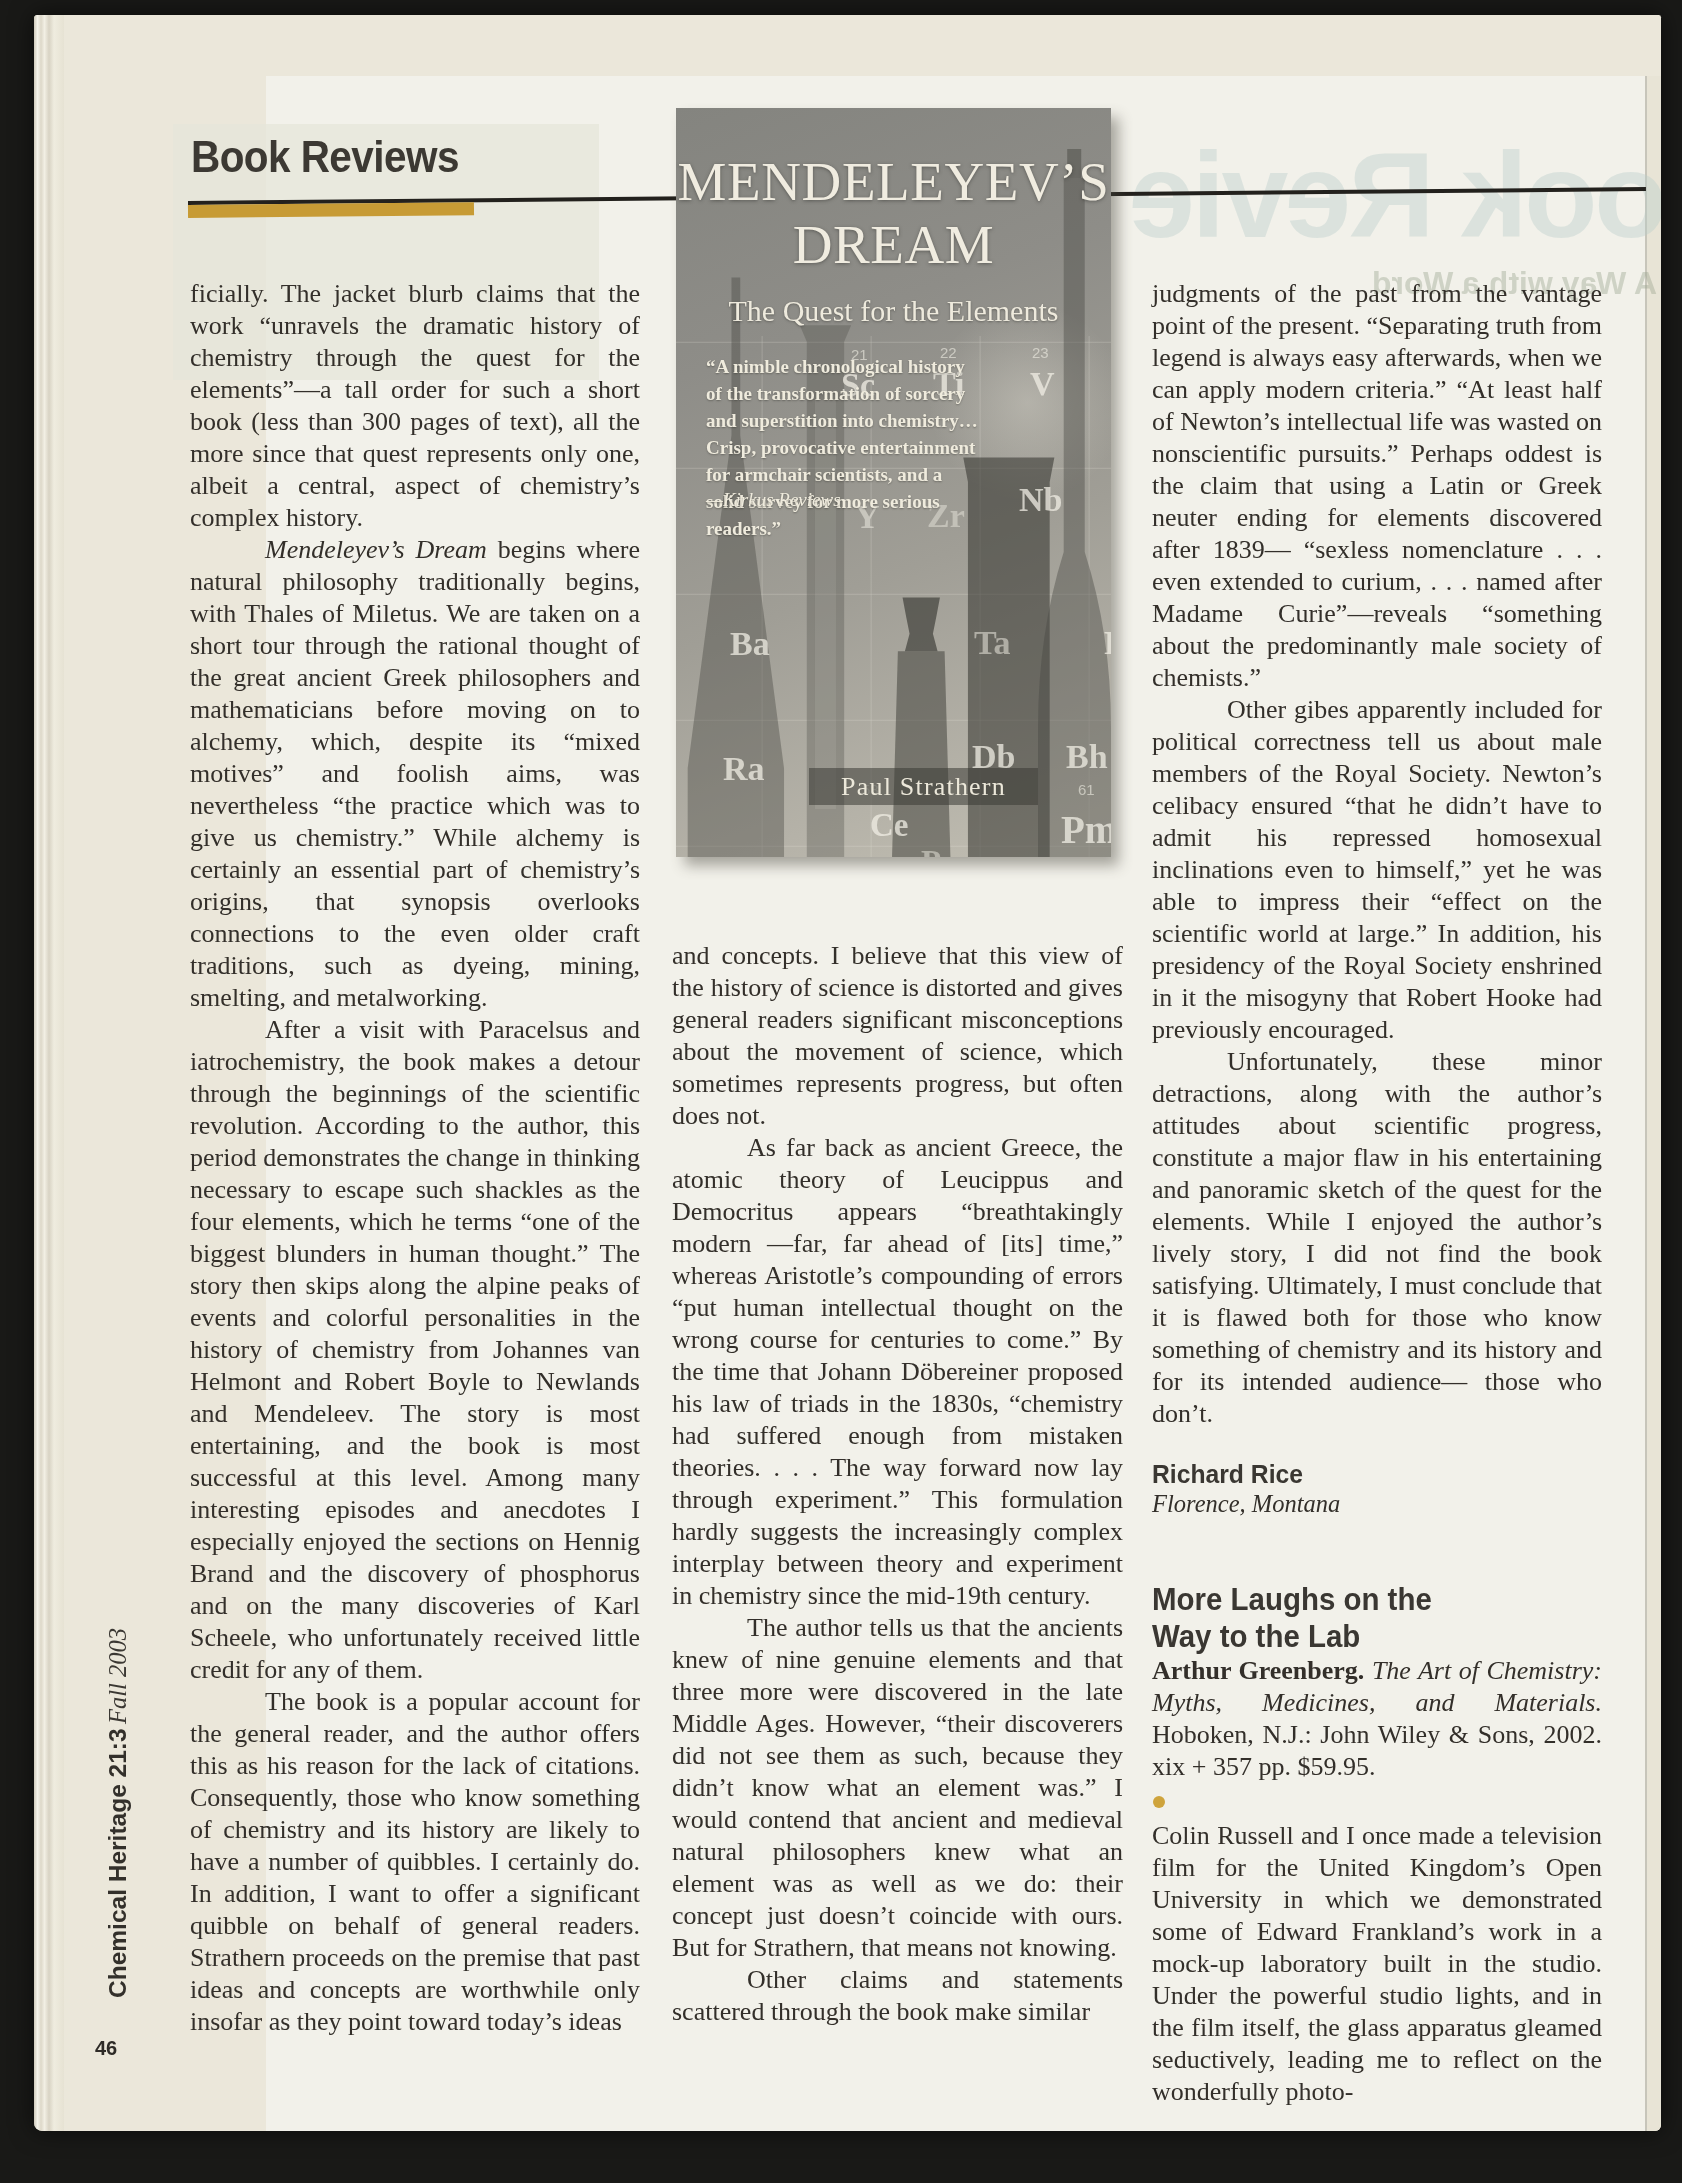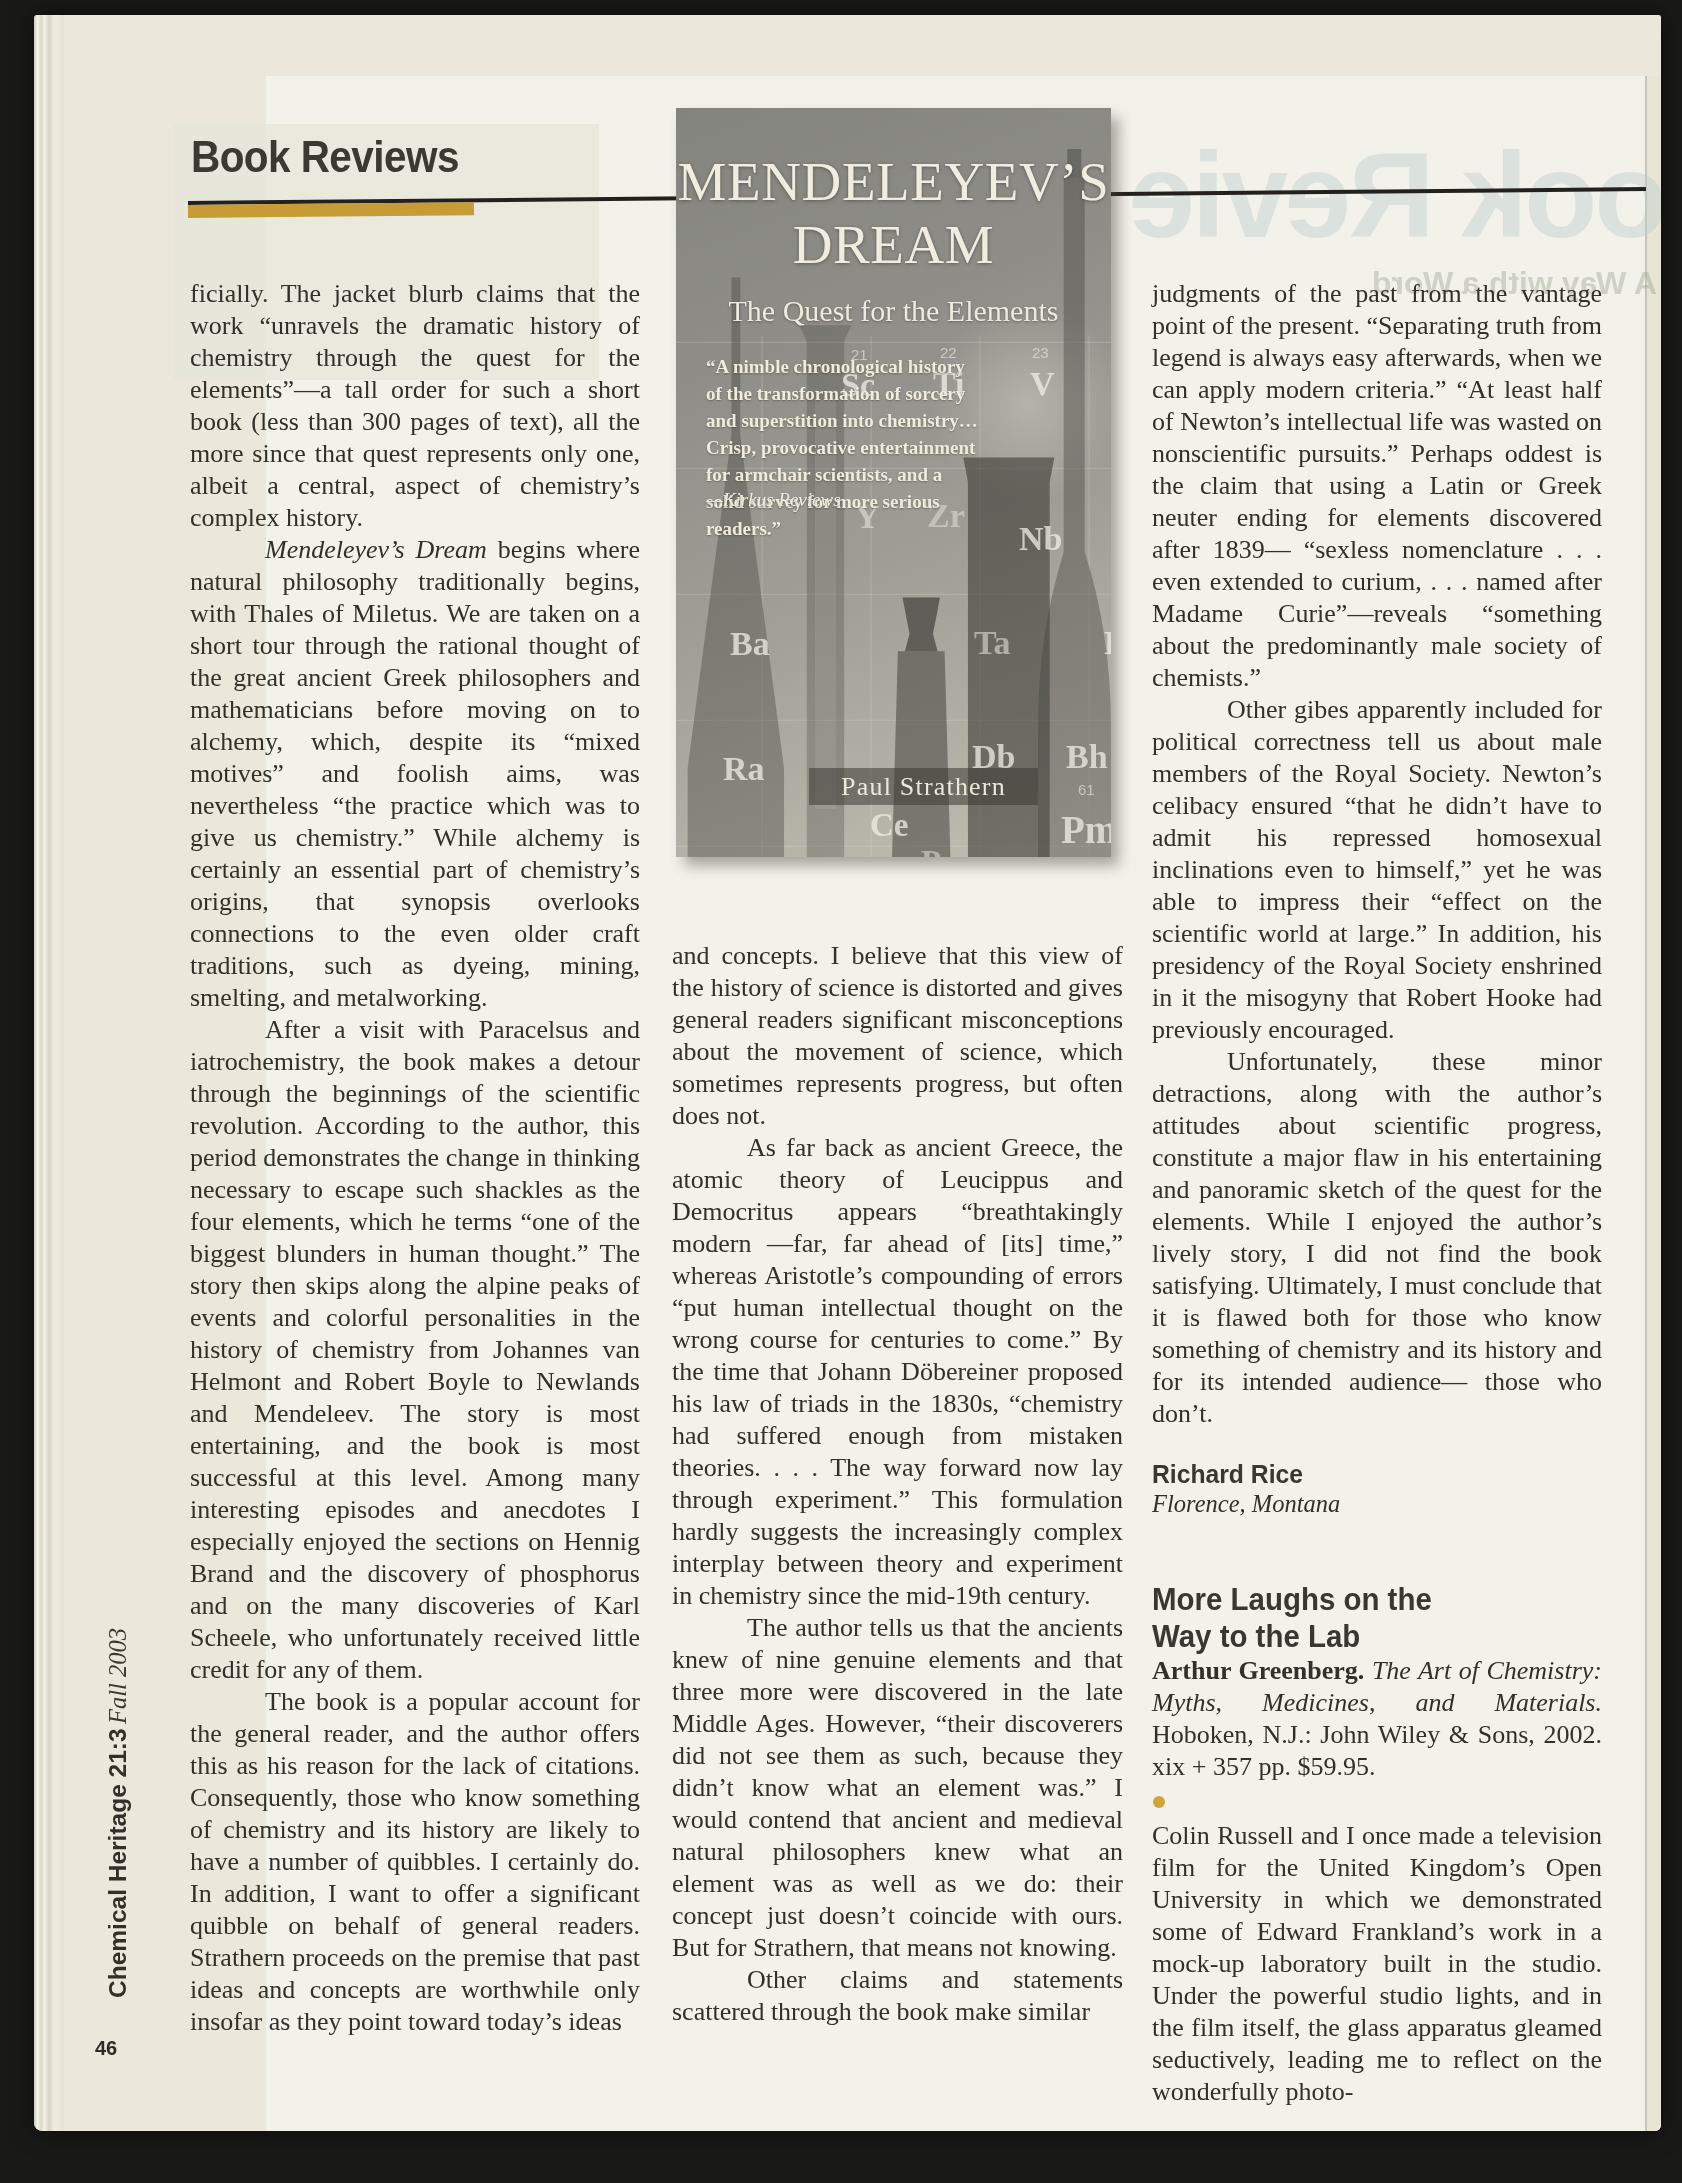--- a/index.html
+++ b/index.html
@@ -161,21 +161,21 @@
       <span class="symnum" style="left:264px;top:236px;">22</span>
       <span class="symnum" style="left:356px;top:236px;">23</span>
       <span class="symnum" style="left:186px;top:673px;">58</span>
       <span class="symnum" style="left:402px;top:673px;">61</span>
 
       <span class="sym" style="left:165px;top:258px;">Sc</span>
       <span class="sym" style="left:257px;top:257px;">Ti</span>
       <span class="sym" style="left:354px;top:257px;">V</span>
       <span class="sym" style="left:179px;top:390px;opacity:.7;">Y</span>
       <span class="sym" style="left:251px;top:389px;opacity:.6;">Zr</span>
-      <span class="sym" style="left:343px;top:412px;">Nb</span>
+      <span class="sym" style="left:343px;top:373px;">Nb</span>
       <span class="sym" style="left:54px;top:517px;">Ba</span>
       <span class="sym" style="left:298px;top:516px;opacity:.7;">Ta</span>
       <span class="sym" style="left:389px;top:516px;margin-left:39px;">Re</span>
       <span class="sym" style="left:47px;top:630px;margin-top:12px;">Ra</span>
       <span class="sym" style="left:296px;top:630px;">Db</span>
       <span class="sym" style="left:390px;top:630px;">Bh</span>
       <span class="sym" style="left:170px;top:699px;font-size:33px;padding-left:24px;">Ce</span>
       <span class="sym" style="left:245px;top:736px;font-size:33px;opacity:.65;">Pr</span>
       <span class="sym" style="left:385px;top:699px;font-size:39px;">Pm</span>
 

